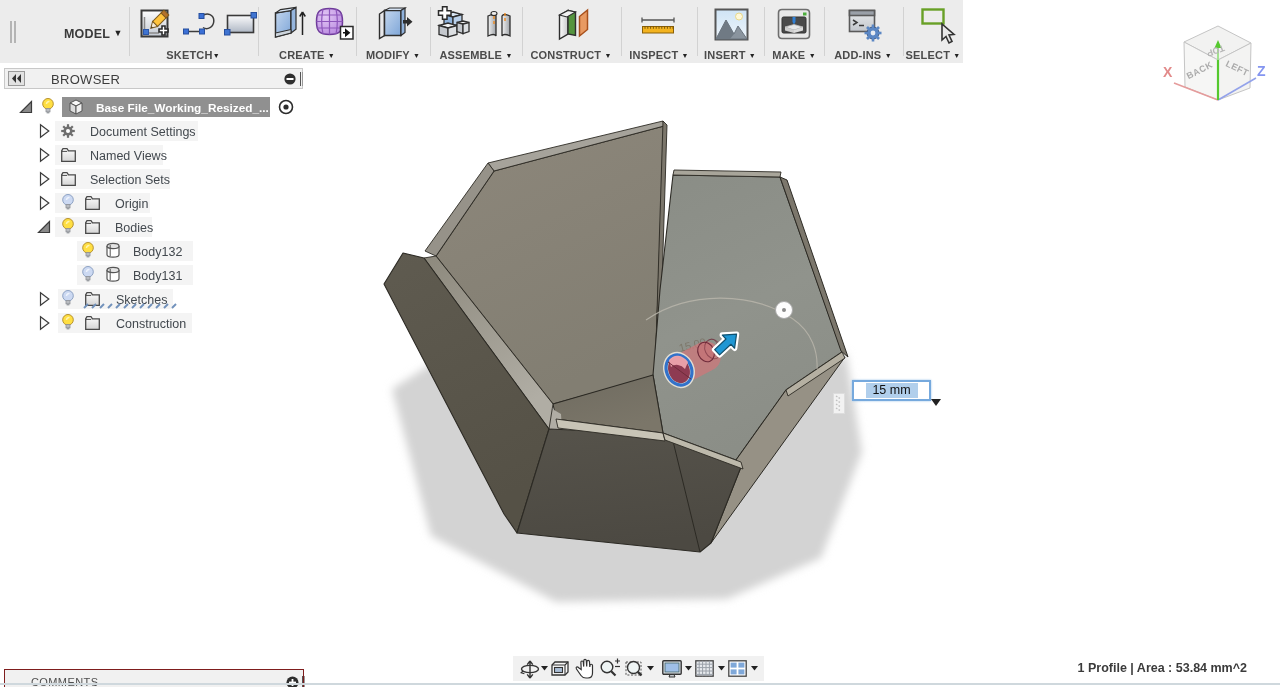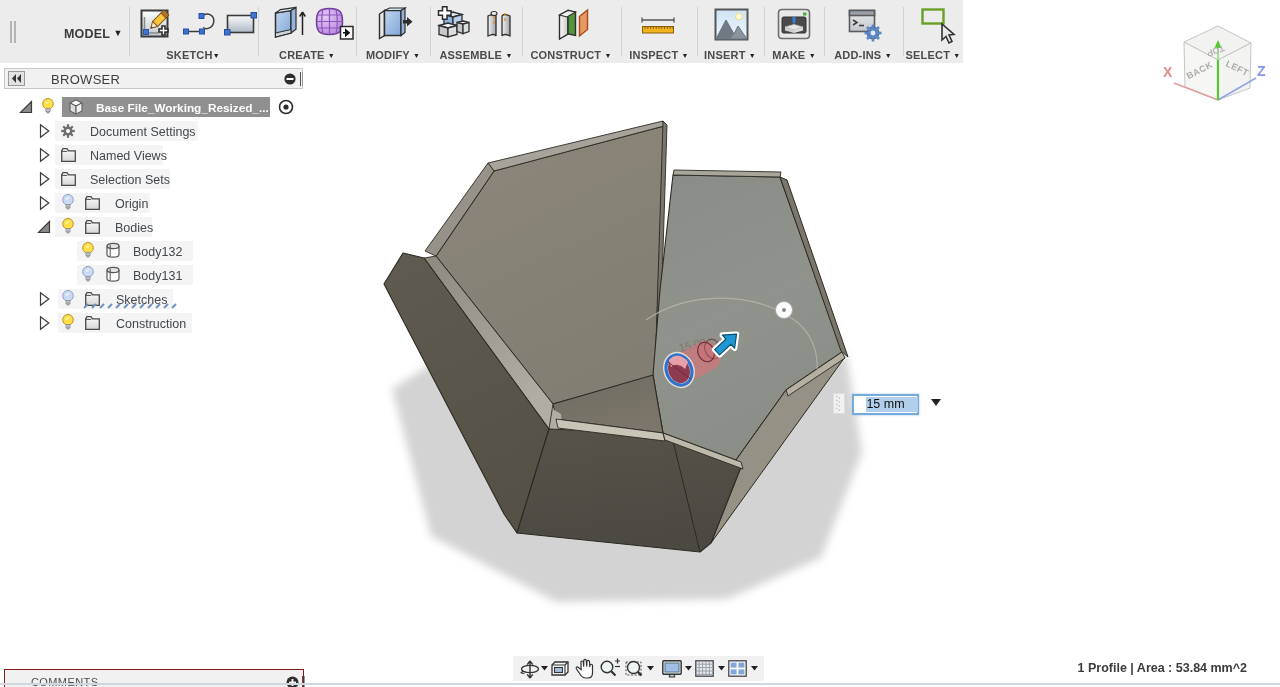--- a/index.html
+++ b/index.html
@@ -24,21 +24,21 @@
   
   #comments { position:absolute; left:4px; top:669px; width:300px; height:25px;
     background:#f1f1f1; border:1px solid #7f1d1d; }
   #comments .txt { position:absolute; left:26px; top:6px; font-size:11px; color:#4e4e4e; letter-spacing:0.4px;}
   #navbar { position:absolute; left:513px; top:656px; width:251px; height:25px; background:#f1f1f1; }
   #statustext { position:absolute; right:33px; top:661px; font-size:12.5px; font-weight:700; color:#3b3b3b; }
   #bottomline { position:absolute; left:0; top:683px; width:1280px; height:2px; background:#cfd8dd; }
   
   #dimgrip { position:absolute; left:833px; top:393px; width:12px; height:21px; background:#f2f2f2;
     border:1px solid #ddd; }
-  #dimbox { position:absolute; left:852px; top:394px; width:67px; height:21px; background:#fff;
+  #dimbox { position:absolute; left:852px; top:380px; width:79px; height:21px; background:#fff;
     border:2px solid #76a9dd; box-shadow:0 0 2px #9cc4e8; }
   #dimbox .sel { position:absolute; left:12px; top:1px; width:52px; height:15px; background:#b1cfec; }
   #dimbox .txt { position:absolute; left:0; top:1px; width:100%; text-align:center; font-size:12.5px; color:#111; }
   #dimcar { position:absolute; left:931px; top:399px; width:0; height:0;
     border-left:5px solid transparent; border-right:5px solid transparent; border-top:7px solid #222; }
 </style>
 </head>
 <body>
 
 <svg class="abs" style="left:0;top:0;" width="1280" height="687" viewBox="0 0 1280 687">

